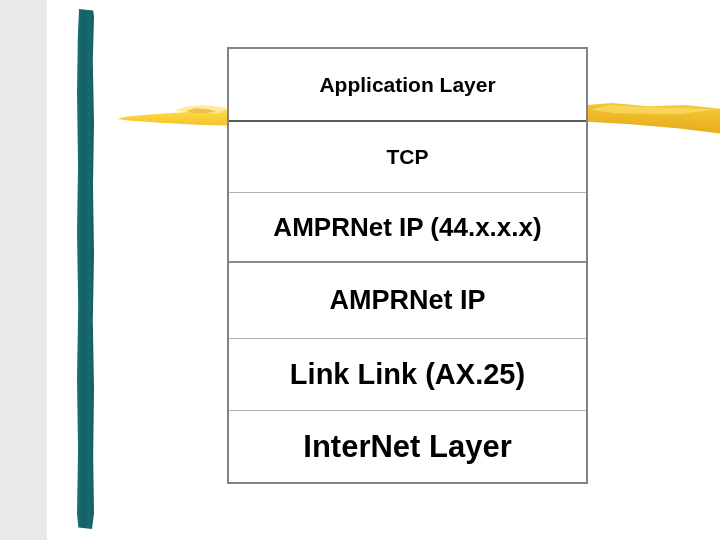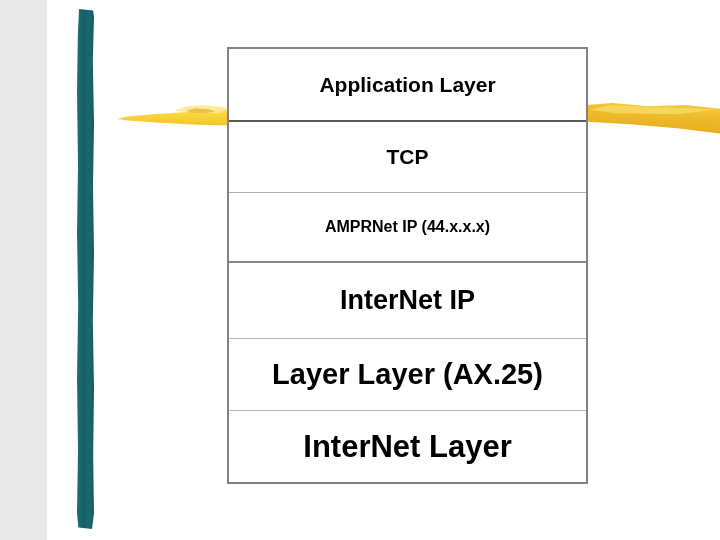--- a/index.html
+++ b/index.html
@@ -81,21 +81,21 @@
     background: #ffffff;
     z-index: 2;
   }
   .stack-row {
     display: flex; align-items: center; justify-content: center;
     font-weight: bold; color: var(--text, #000000);
     white-space: nowrap;
   }
   .row-1 { height: 71px; border-bottom: 2px solid var(--divider-dark, #595959);   font-size: 21px; }
   .row-2 { height: 70px; border-bottom: 1px solid var(--divider-light, #b2b2b2);  font-size: 21px; align-items: center; }
-  .row-3 { height: 68px; border-bottom: 2px solid var(--divider-medium, #8c8c8c); font-size: 16px; justify-content: center; }
+  .row-3 { height: 68px; border-bottom: 2px solid var(--divider-medium, #8c8c8c); font-size: 26px; justify-content: center; }
   .row-4 { height: 75px; border-bottom: 1px solid var(--divider-light, #b2b2b2);  font-size: 27px; }
   .row-5 { height: 71px; border-bottom: 1px solid var(--divider-light, #b2b2b2);  font-size: 29px; }
   .row-6 { height: 71px;                                                          font-size: 31px; }
 </style>
 </head>
 <body>
 
 <div class="slide">
 
   <div class="teal-bar"></div>
@@ -115,23 +115,23 @@
     <div class="stack-row row-1">
       <span>Application Layer</span>
     </div>
     <div class="stack-row row-2">
       <span>TCP</span>
     </div>
     <div class="stack-row row-3">
       <span>AMPRNet IP (44.x.x.x)</span>
     </div>
     <div class="stack-row row-4">
-      <span>InterNet IP</span>
+      <span>AMPRNet IP</span>
     </div>
     <div class="stack-row row-5">
-      <span>Layer Layer (AX.25)</span>
+      <span>Link Link (AX.25)</span>
     </div>
     <div class="stack-row row-6">
       <span>InterNet Layer</span>
     </div>
   </div>
 
 </div>
 
 </body></html>

